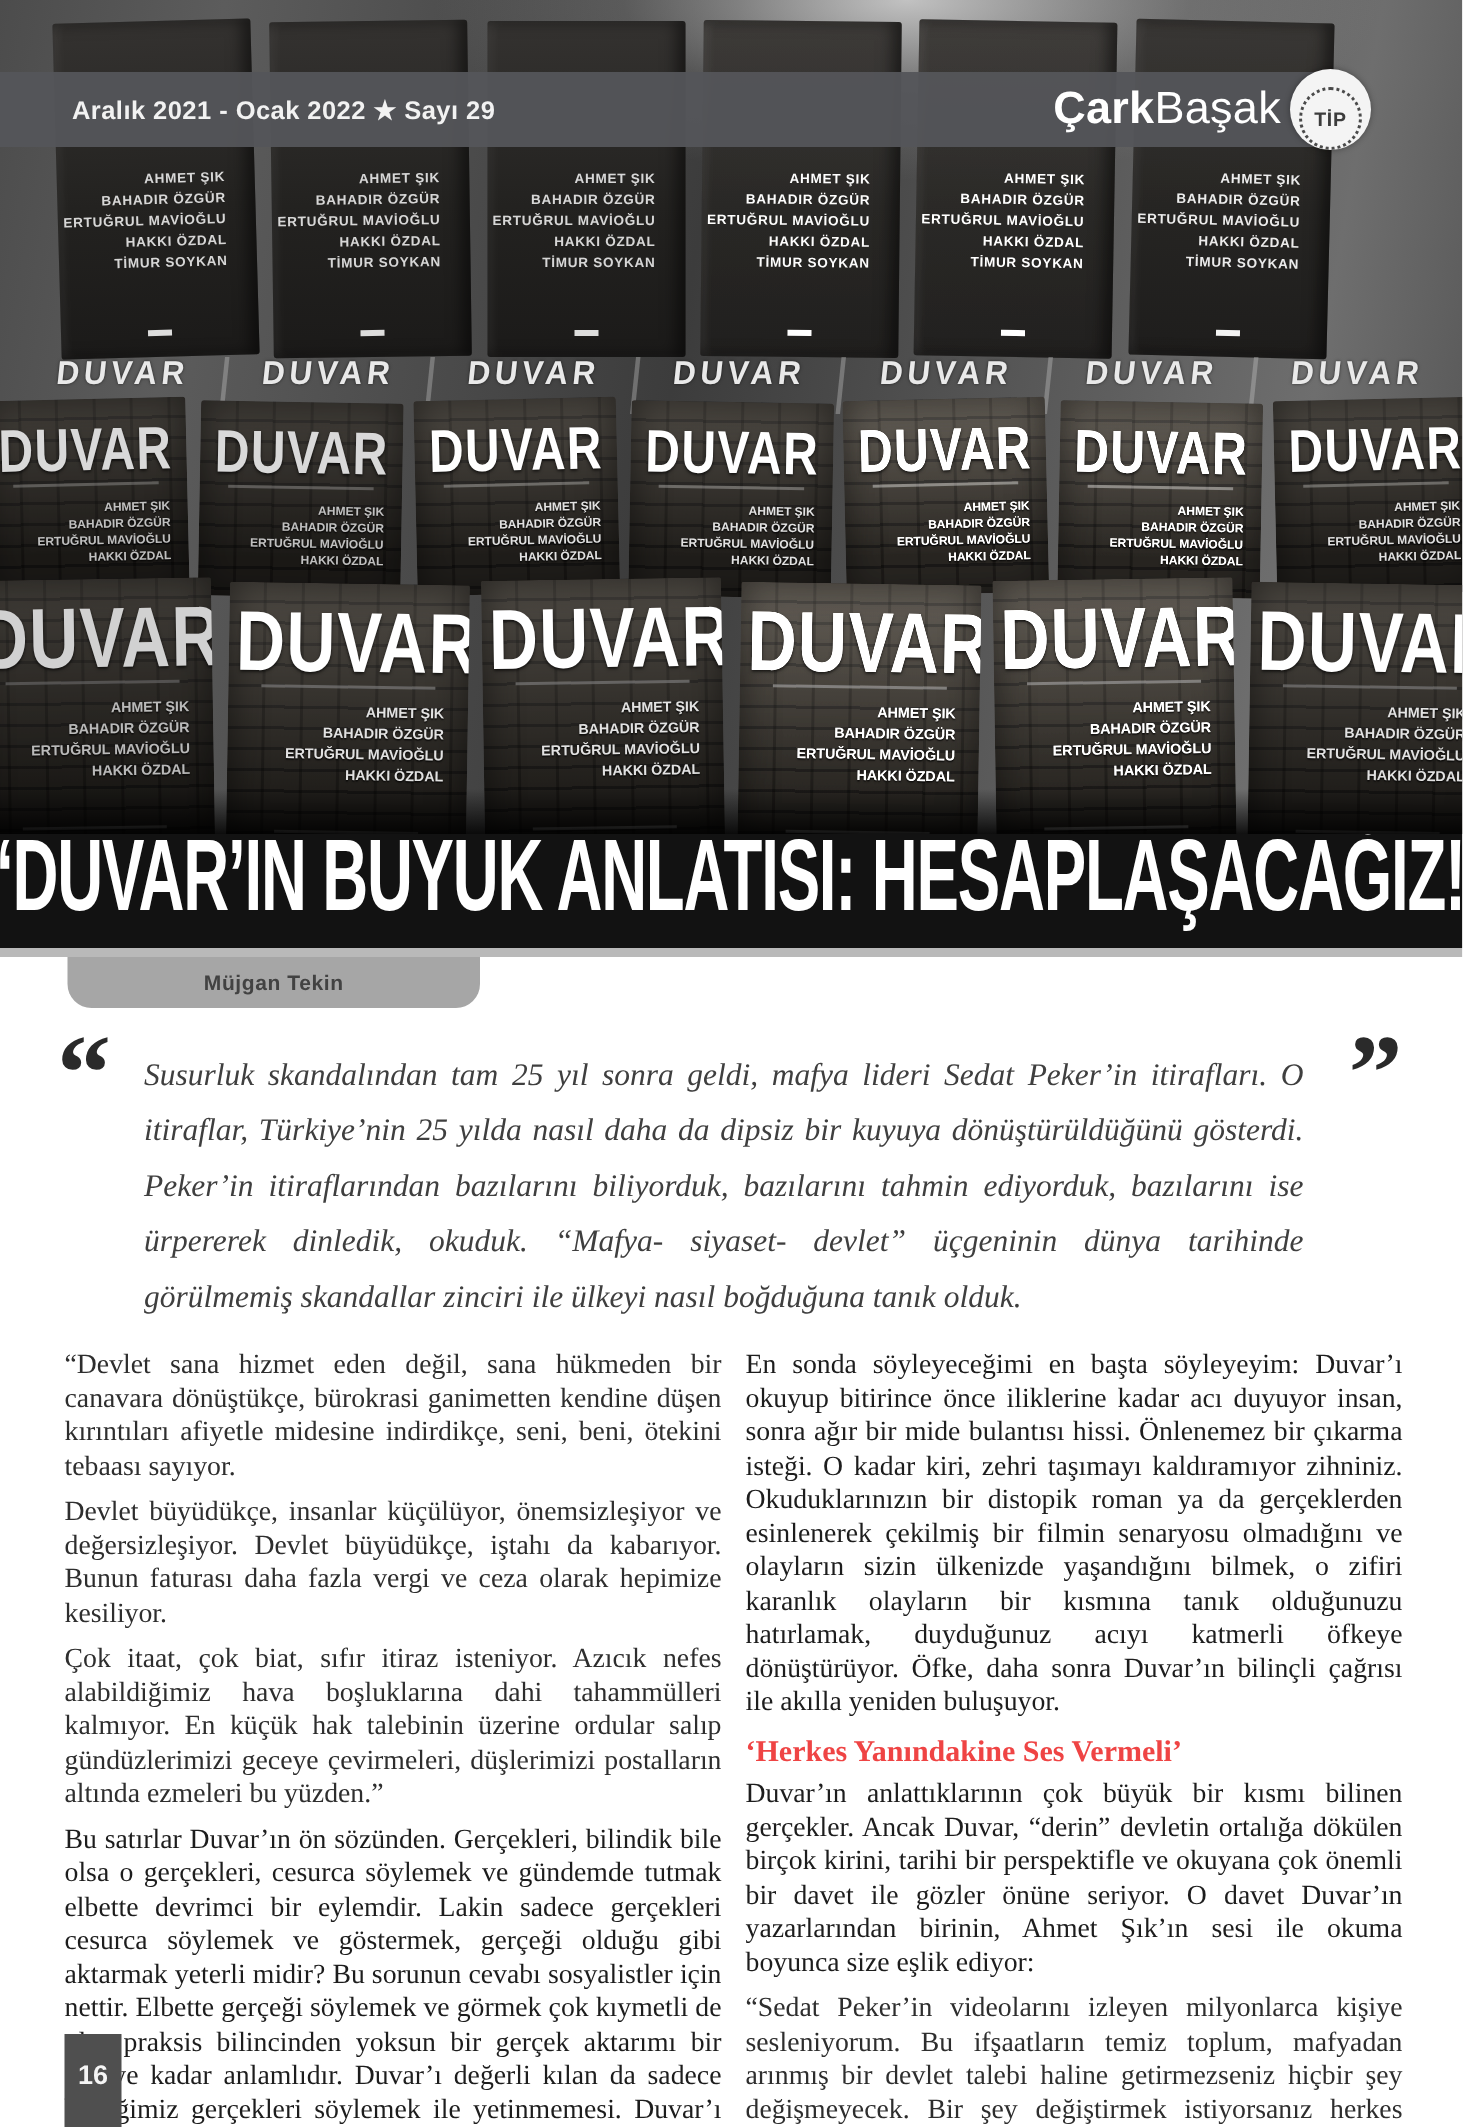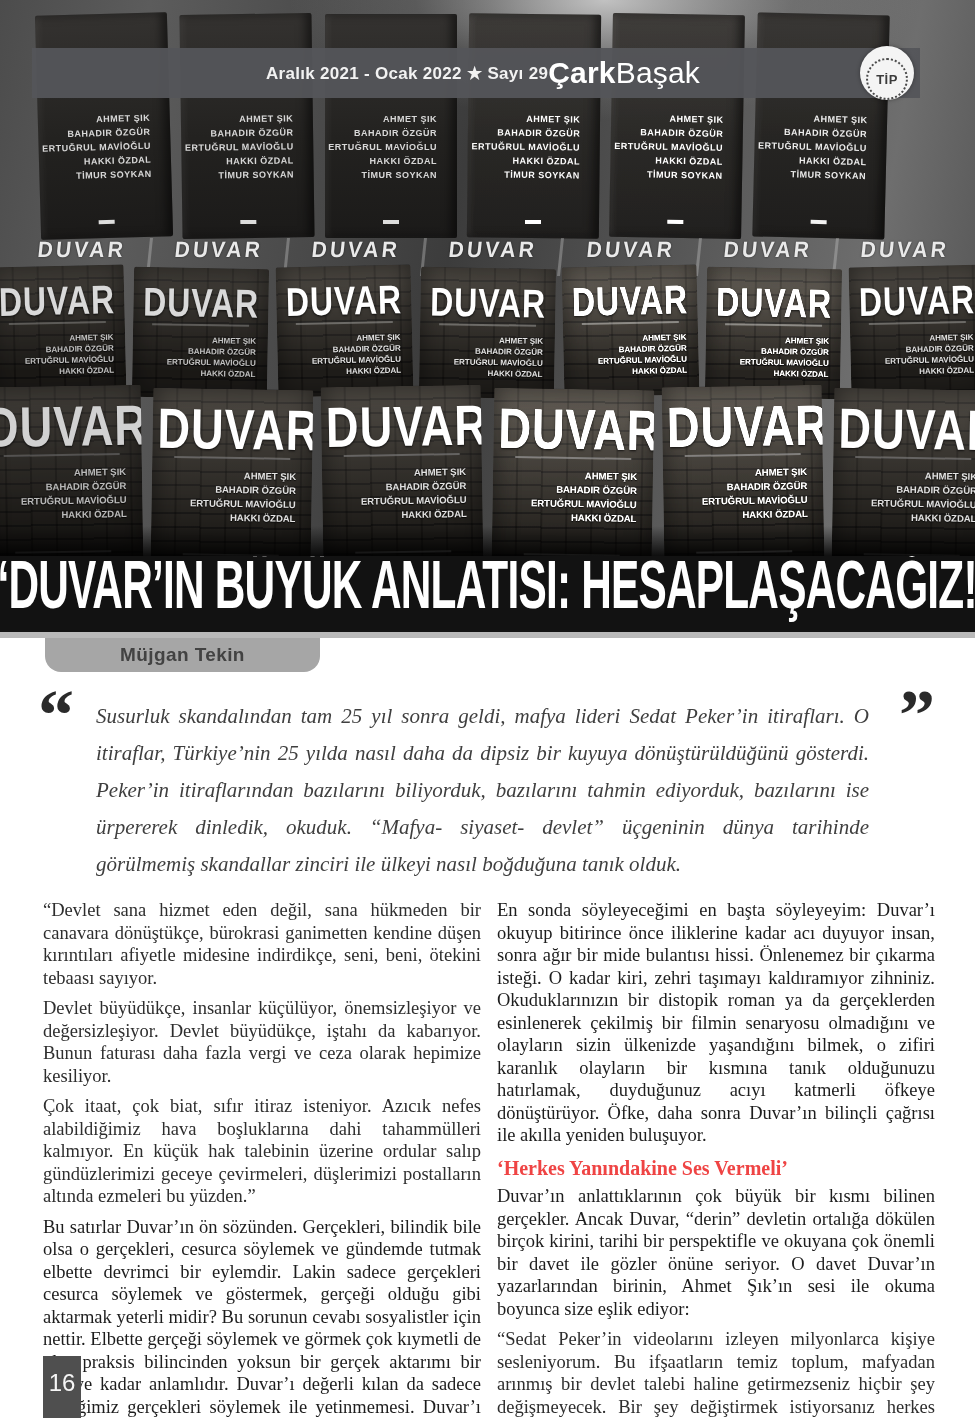--- a/index.html
+++ b/index.html
@@ -62,42 +62,42 @@
   .row-lg .cover{flex:1;padding-top:8px;}
   .row-lg .cover-title{font-size:48px;}
   .row-lg .cover-authors{font-size:9.5px;line-height:14px;margin-top:10px;padding-right:16px;}
   .row-lg .cover:nth-child(odd){transform:rotate(-.9deg);}
   .row-lg .cover:nth-child(even){transform:rotate(.9deg) translateY(3px);}
   .row-lg .cover:nth-child(4),.row-lg .cover:nth-child(5){filter:brightness(1.28);}
   .row-lg .cover:nth-child(1){filter:brightness(.82);}
 
   
   .header-bar{position:absolute;top:48px;left:0;width:888px;height:50px;z-index:6;
-    background:rgba(84,85,90,.95);display:flex;align-items:center;justify-content:center;
-    padding:0 34px 0 48px;box-sizing:border-box;margin-left:32px;}
+    background:rgba(84,85,90,.95);display:flex;align-items:center;justify-content:space-between;
+    padding:0 34px 0 48px;box-sizing:border-box;}
   .issue{color:#f2f2f2;font-size:17px;font-weight:700;letter-spacing:.3px;}
   .magname{color:#ffffff;font-size:30px;font-weight:400;letter-spacing:.2px;}
   .magname b{font-weight:800;}
   .tip-logo{position:absolute;top:46px;left:860px;width:54px;height:54px;border-radius:50%;
     background:#f4f4f4;z-index:7;display:flex;align-items:flex-end;justify-content:center;
     box-shadow:0 0 4px rgba(0,0,0,.35);}
   .tip-inner{width:42px;height:42px;border-radius:50%;border:2px dotted #4a4a4a;box-sizing:border-box;
     display:flex;align-items:center;justify-content:center;}
   .tip-inner span{font-size:13px;font-weight:800;color:#3c3c3c;letter-spacing:.5px;}
 
   
   .banner{width:975px;height:76px;background:#121212;display:flex;justify-content:center;overflow:hidden;}
   .banner-text{display:inline-block;white-space:nowrap;color:#ffffff;font-weight:800;font-size:53px;
     letter-spacing:-1px;transform:scale(.8,1.28);}
   .rule{width:975px;height:6px;background:#b9b9b9;}
 
   
   .byline{margin:0 0 0 45px;width:275px;height:34px;background:#a6a6a6;border-radius:0 0 16px 16px;
     display:flex;align-items:center;justify-content:center;}
-  .byline span{font-size:19px;font-weight:700;color:#424242;letter-spacing:.4px;}
+  .byline span{font-size:14px;font-weight:700;color:#424242;letter-spacing:.4px;}
 
   
   .quote-sec{position:relative;margin-top:22px;padding:4px 106px 0 96px;}
   .qmark{position:absolute;top:2px;font-family:"Liberation Serif",serif;font-weight:700;
     font-size:72px;line-height:.55;color:#2a2a2a;}
   .qleft{left:38px;}
   .qright{right:40px;}
   .quote-text{margin:0;font-family:"Liberation Serif",serif;font-style:italic;color:#3f3f3f;
     font-size:21px;line-height:37px;text-align:justify;}
 
@@ -105,21 +105,21 @@
   .article{margin:16px 40px 0 43px;display:flex;gap:16px;}
   .col{flex:1;font-family:"Liberation Serif",serif;font-size:18.5px;line-height:22.5px;
     color:#1d1d1d;text-align:justify;}
   .col p{margin:0 0 8px 0;}
   .col p.it{color:#2e2e2e;}
   .col h3{margin:10px 0 6px 0;font-size:20px;font-weight:700;color:#ef4444;}
 
   
   .pageno{position:absolute;left:43px;bottom:0;width:38px;height:62px;background:#4f4f4f;
     display:flex;align-items:center;justify-content:center;}
-  .pageno span{color:#f5f5f5;font-size:24px;font-weight:400;margin-bottom:8px;}
+  .pageno span{color:#f5f5f5;font-size:18px;font-weight:700;margin-bottom:8px;}
 </style>
 </head>
 <body>
 
 <div class="page">
 
   <div class="photo">
 
     <div class="standing-row">
       <div class="standing-book">

